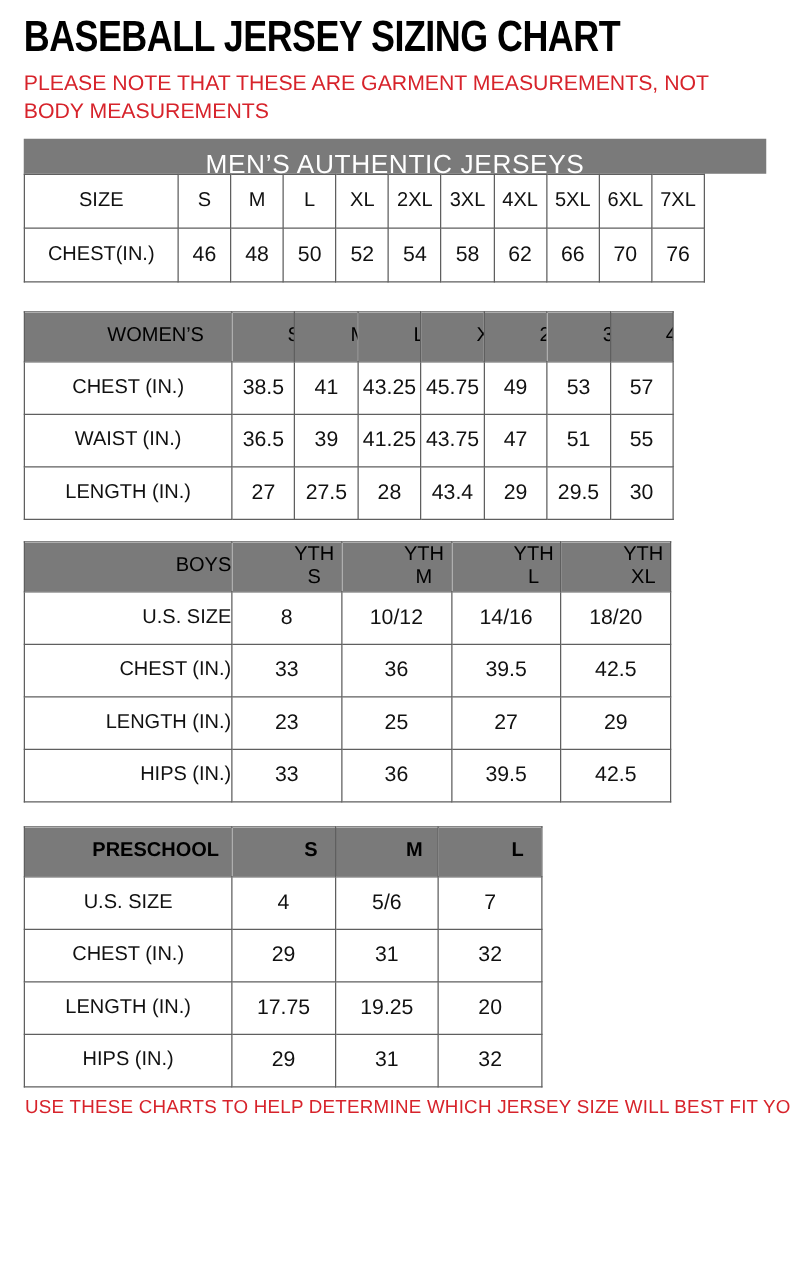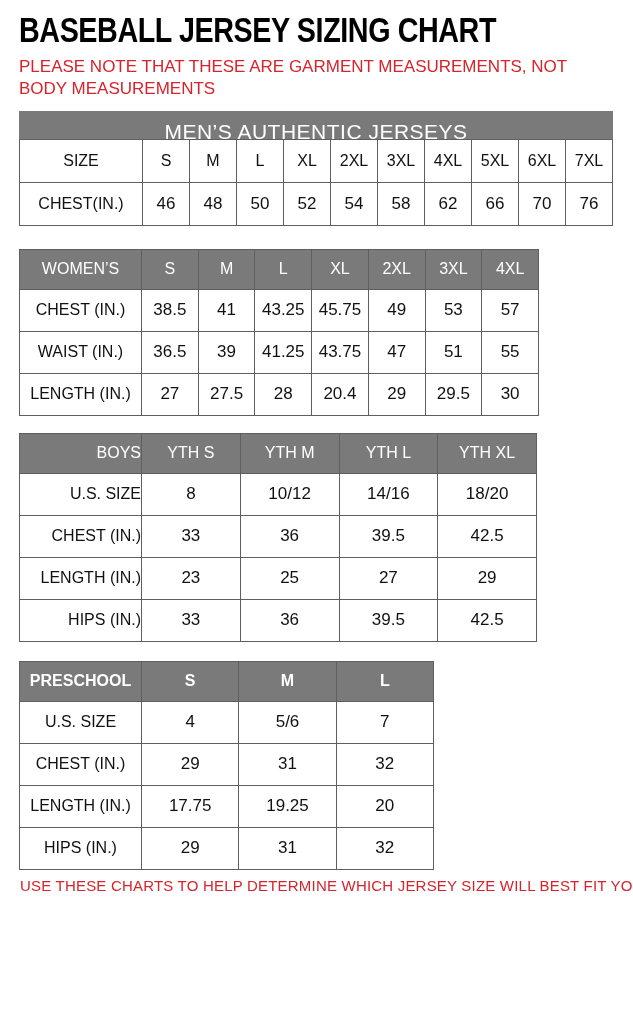--- a/index.html
+++ b/index.html
@@ -34,41 +34,41 @@
   th, td {
     border:1px solid #5f5f5f;
     text-align:center; vertical-align:middle;
     font-weight:normal; padding:0;
     overflow:hidden;
   }
   td { font-size:17px; color:#111; }
   th { font-size:16px; color:#111; }
   td.label, th.label { font-size:16px; line-height:1.15; }
 
-  .t-mens  { width:594px;padding-left:44px; }
+  .t-mens  { width:545px;padding-left:44px; }
   .t-mens th, .t-mens td { height:42px; }
   .t-mens .label { width:122px; }
 
   .t-womens { width:520px; margin-top:23px; }
   .t-womens th { height:39px; }
   .t-womens td { height:41px; }
   .t-womens .label { width:121px; }
 
   .t-boys { width:518px; margin-top:17px; }
   .t-boys th { height:39px; }
   .t-boys td { height:41px; }
   .t-boys .label { width:121px;text-align:right; }
 
   .t-preschool { width:415px; margin-top:19px; }
   .t-preschool th { height:39px;font-weight:bold; }
   .t-preschool td { height:41px; }
   .t-preschool .label { width:121px; }
 
   .t-womens thead th, .t-boys thead th, .t-preschool thead th {
-    background:var(--gray); color:#ffffff;
+    background:var(--gray); color:#000000;padding-left:44px;
   }
 
   .footer {
     margin:7px 0 0 1px;
     font-size:15px; letter-spacing:0.2px;
     color:var(--red);
     white-space:nowrap;
   }
 </style>
 </head>
@@ -143,21 +143,21 @@
             <td>43.75</td>
             <td>47</td>
             <td>51</td>
             <td>55</td>
           </tr>
           <tr>
             <td class="label">LENGTH (IN.)</td>
             <td>27</td>
             <td>27.5</td>
             <td>28</td>
-            <td>20.4</td>
+            <td>43.4</td>
             <td>29</td>
             <td>29.5</td>
             <td>30</td>
           </tr>
         </tbody>
       </table>
       <table class="t-boys">
         <thead>
           <tr>
             <th class="label">BOYS</th>

